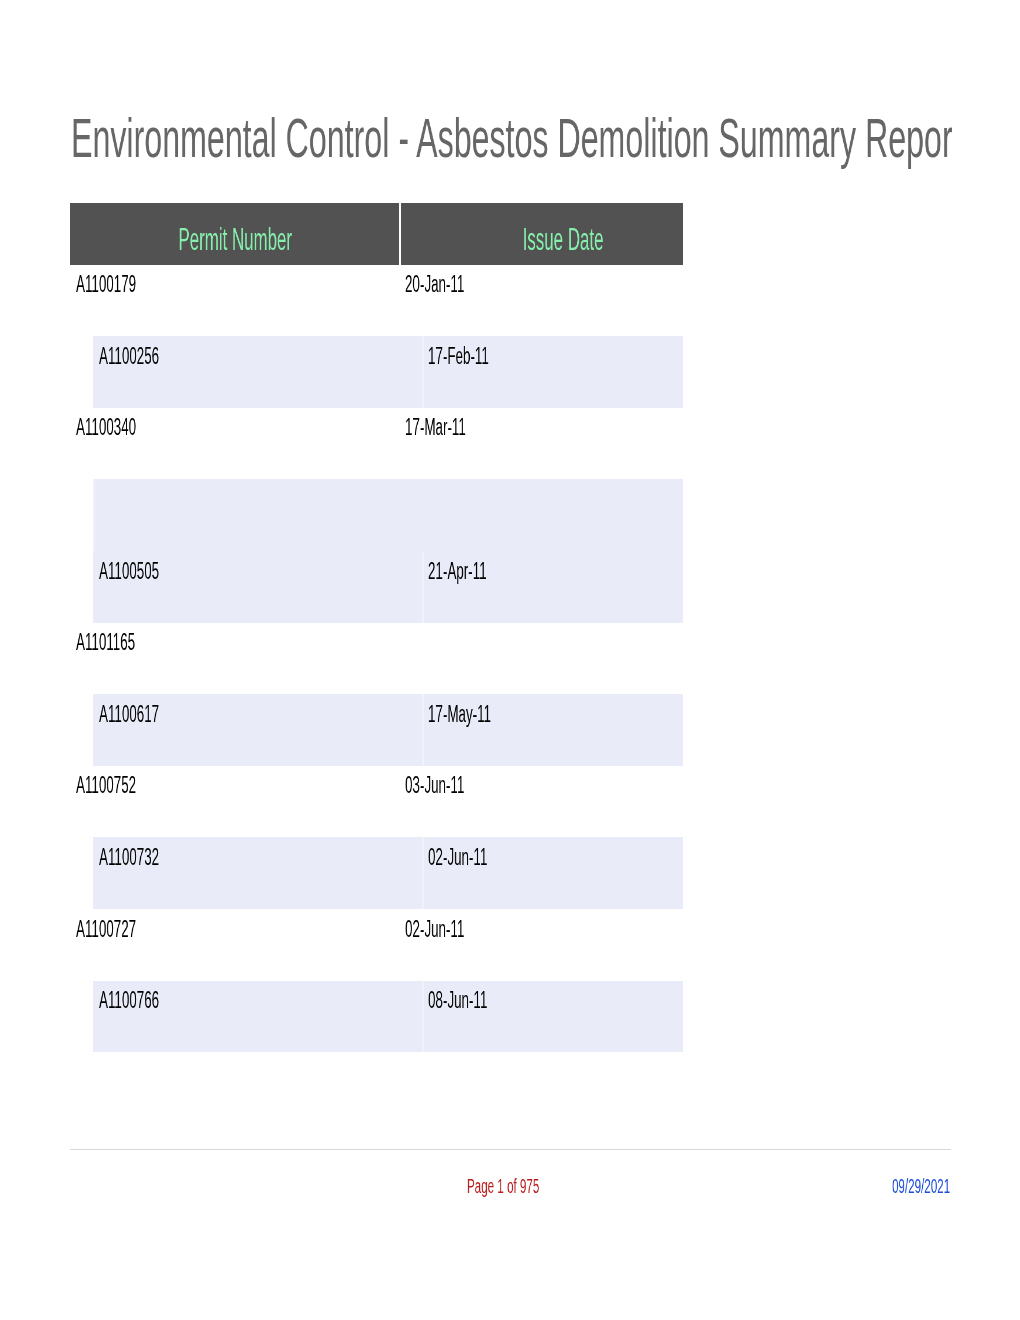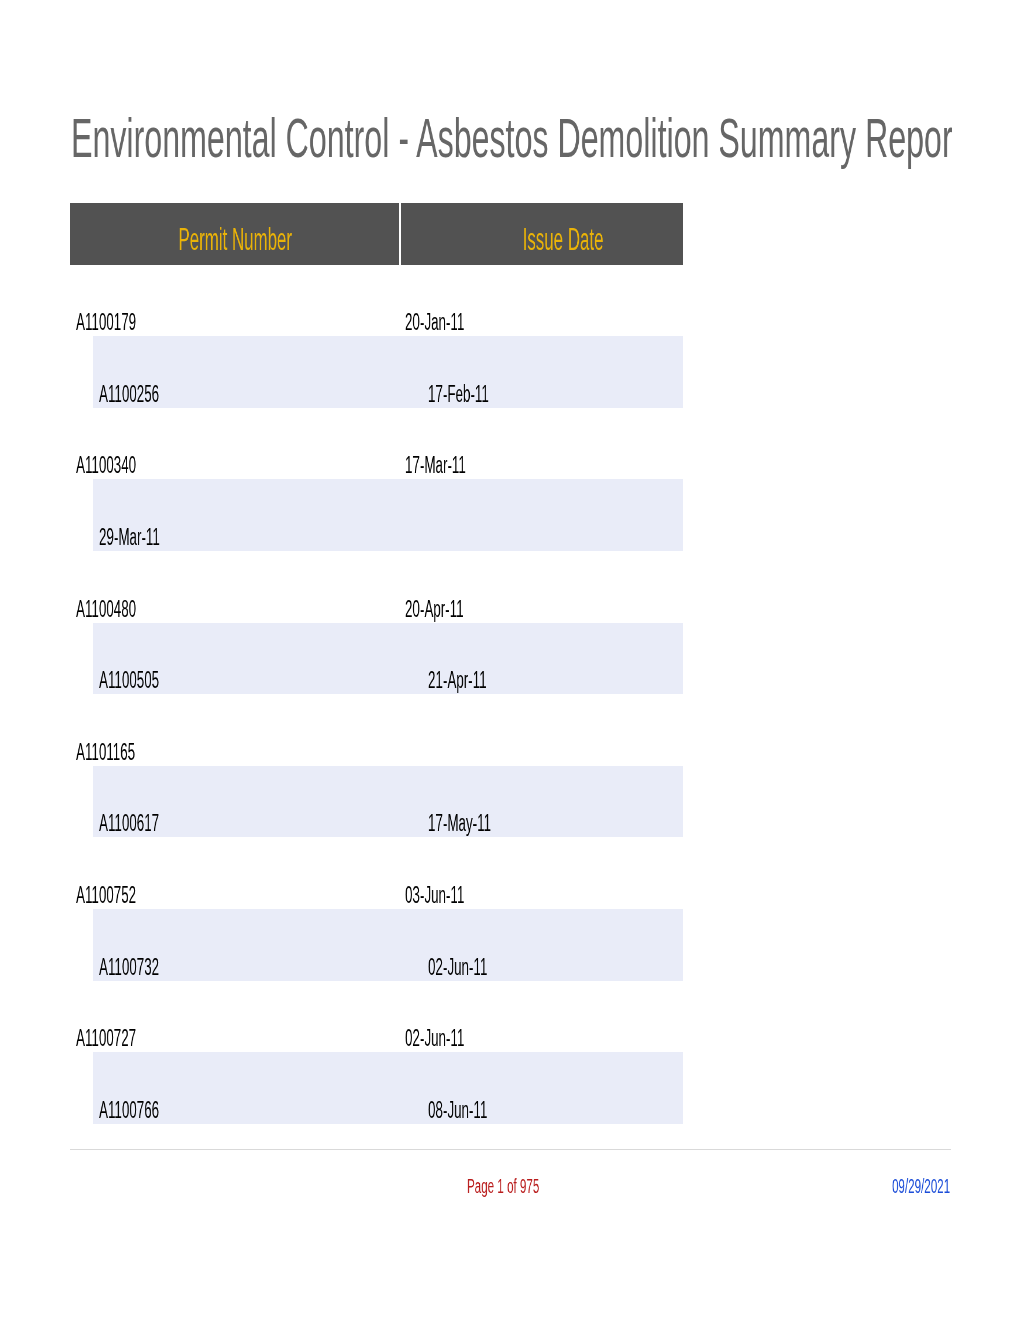--- a/index.html
+++ b/index.html
@@ -29,29 +29,29 @@
     width:881px; height:62px; overflow:hidden;
     font-size:55px; line-height:1; color:#666666;
   }
 
   
   #report-table { position:absolute; left:70px; top:203px; width:612.5px; }
 
   .thead { display:flex; background:#525252; height:61.5px; }
   .th {
     display:flex; align-items:center; justify-content:center;
-    color:#eab308; font-size:31px;
+    color:#86efac; font-size:31px;
     padding-top:12.5px; padding-left:1.2px; box-sizing:border-box;
   }
   .th, .th.sep { flex:0 0 auto; }
   .th.c1  { width:329px; }
   .th.sep { width:1.5px; background:#ffffff; }
   .th.c2  { width:324px; }
 
-  .trow { display:flex; height:71.61px;align-items:flex-end; }
+  .trow { display:flex; height:71.61px; }
   .trow.alt { background:#e9ecf8;margin-left:23px; }
   .td { font-size:23.1px; color:#000000; padding-top:6.6px; box-sizing:border-box; }
   .td, .row-sep { flex:0 0 auto; }
   .td.c1 { width:329px; padding-left:6.3px; }
   .row-sep { width:1.5px; background:rgba(255,255,255,0.33); }
   .td.c2 { width:282px; padding-left:4.7px; }
 
   
   #footer-rule {
     position:absolute; left:70px; top:1148.7px;
@@ -94,26 +94,20 @@
           <div class="row-sep"></div>
           <div class="td c2"><span class="cond">17-Feb-11</span></div>
         </div>
         <div class="trow">
           <div class="td c1"><span class="cond">A1100340</span></div>
           <div class="row-sep"></div>
           <div class="td c2"><span class="cond">17-Mar-11</span></div>
         </div>
         <div class="trow alt">
           <div class="row-sep"></div>
-          <div class="td c2"><span class="cond">29-Mar-11</span></div>
-        </div>
-        <div class="trow">
-          <div class="td c1"><span class="cond">A1100480</span></div>
-          <div class="row-sep"></div>
-          <div class="td c2"><span class="cond">20-Apr-11</span></div>
         </div>
         <div class="trow alt">
           <div class="td c1"><span class="cond">A1100505</span></div>
           <div class="row-sep"></div>
           <div class="td c2"><span class="cond">21-Apr-11</span></div>
         </div>
         <div class="trow">
           <div class="td c1"><span class="cond">A1101165</span></div>
           <div class="row-sep"></div>
         </div>

